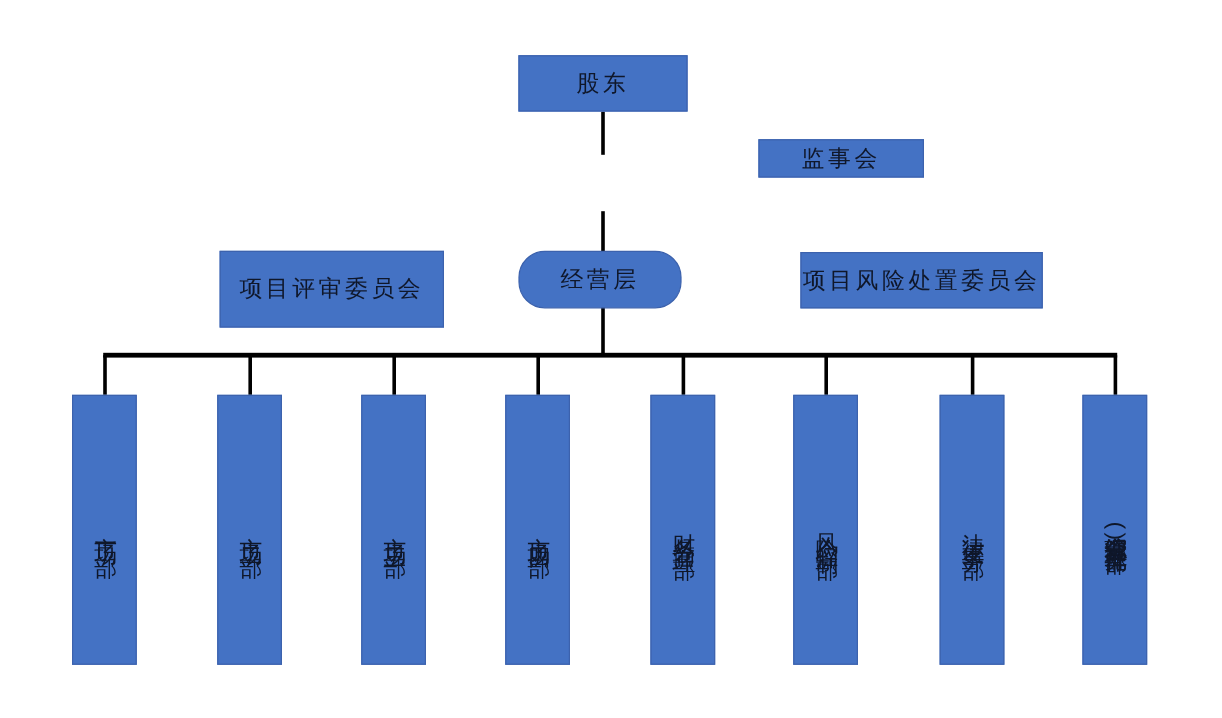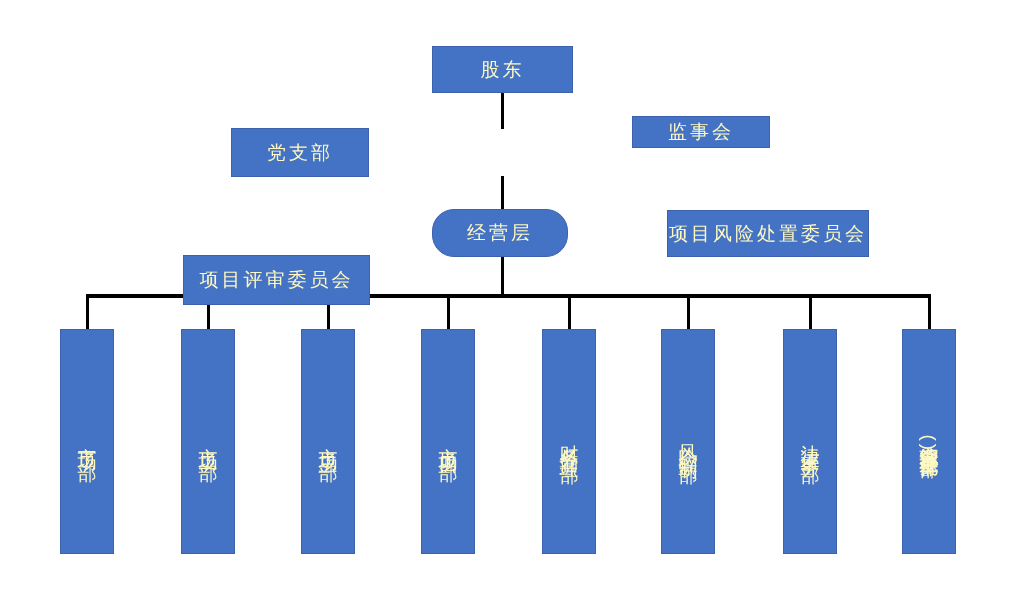--- a/index.html
+++ b/index.html
@@ -13,21 +13,21 @@
     height: 598px;
     background: #ffffff;
     overflow: hidden;
     font-family: "Liberation Sans", "DejaVu Sans", sans-serif;
   }
   .node {
     position: absolute;
     background: #4472C4;
     border: 1px solid #3c62ad;
     box-sizing: border-box;
-    color: #fef9c3;
+    color: #0f172a;
     display: flex;
     align-items: center;
     justify-content: center;
     font-size: 19px;
     letter-spacing: 3px;
     text-align: center;
     white-space: nowrap;
     user-select: none;
   }
   .node span {
@@ -63,28 +63,25 @@
   <div class="line" style="left:447px; top:296px; width:3px; height:33px;"></div>
   <div class="line" style="left:568px; top:296px; width:3px; height:33px;"></div>
   <div class="line" style="left:687px; top:296px; width:3px; height:33px;"></div>
   <div class="line" style="left:809px; top:296px; width:3px; height:33px;"></div>
   <div class="line" style="left:928px; top:296px; width:3px; height:33px;"></div>
 
   <div class="node" style="left:432px; top:46px; width:141px; height:47px;">
     <span>股东</span>
   </div>
 
-  <div class="node" style="left:231px; top:128px; width:138px; height:49px;">
-    <span>党支部</span>
-  </div>
   <div class="node" style="left:632px; top:116px; width:138px; height:32px;">
     <span>监事会</span>
   </div>
 
-  <div class="node" style="left:183px; top:209px; width:187px; height:50px;margin-top:46px;">
+  <div class="node" style="left:183px; top:209px; width:187px; height:64px;">
     <span>项目评审委员会</span>
   </div>
   <div class="node" style="left:432px; top:209px; width:136px; height:48px;border-radius:22px;">
     <span>经营层</span>
   </div>
   <div class="node" style="left:631px; top:210px; width:202px; height:47px;margin-left:36px;">
     <span>项目风险处置委员会</span>
   </div>
 
   <div class="node dept" style="left:60px; top:329px; width:54px; height:225px;">

